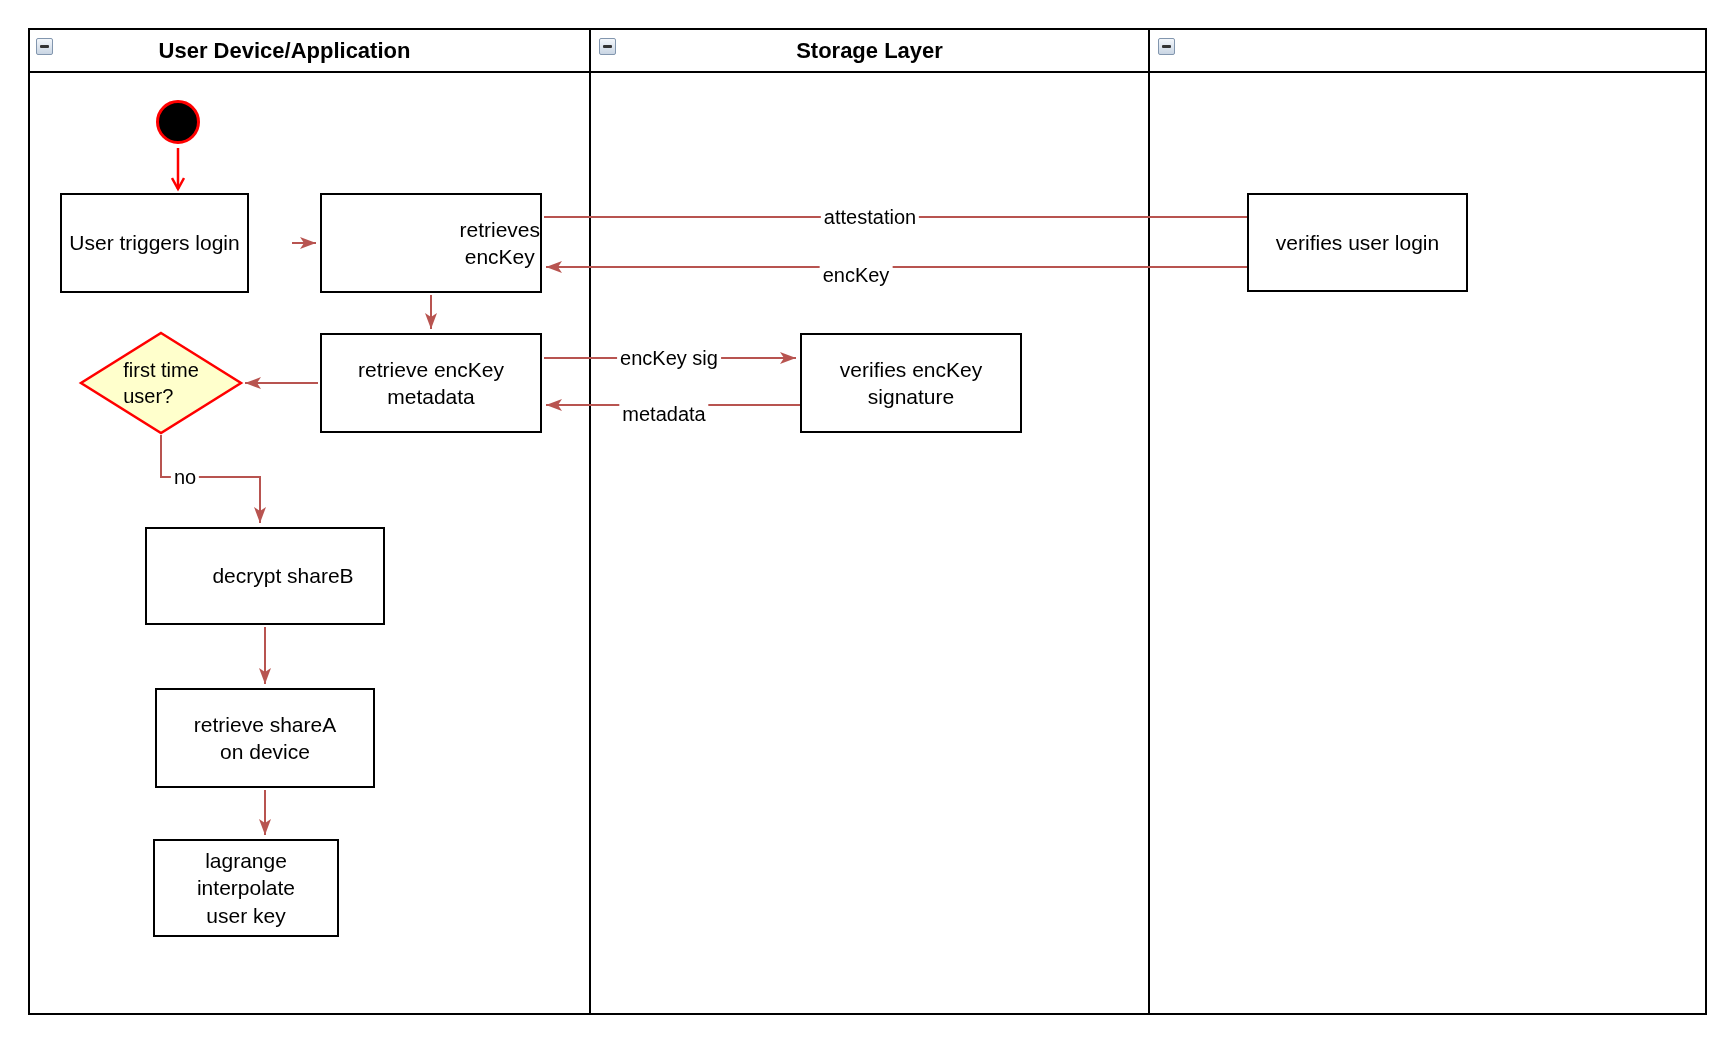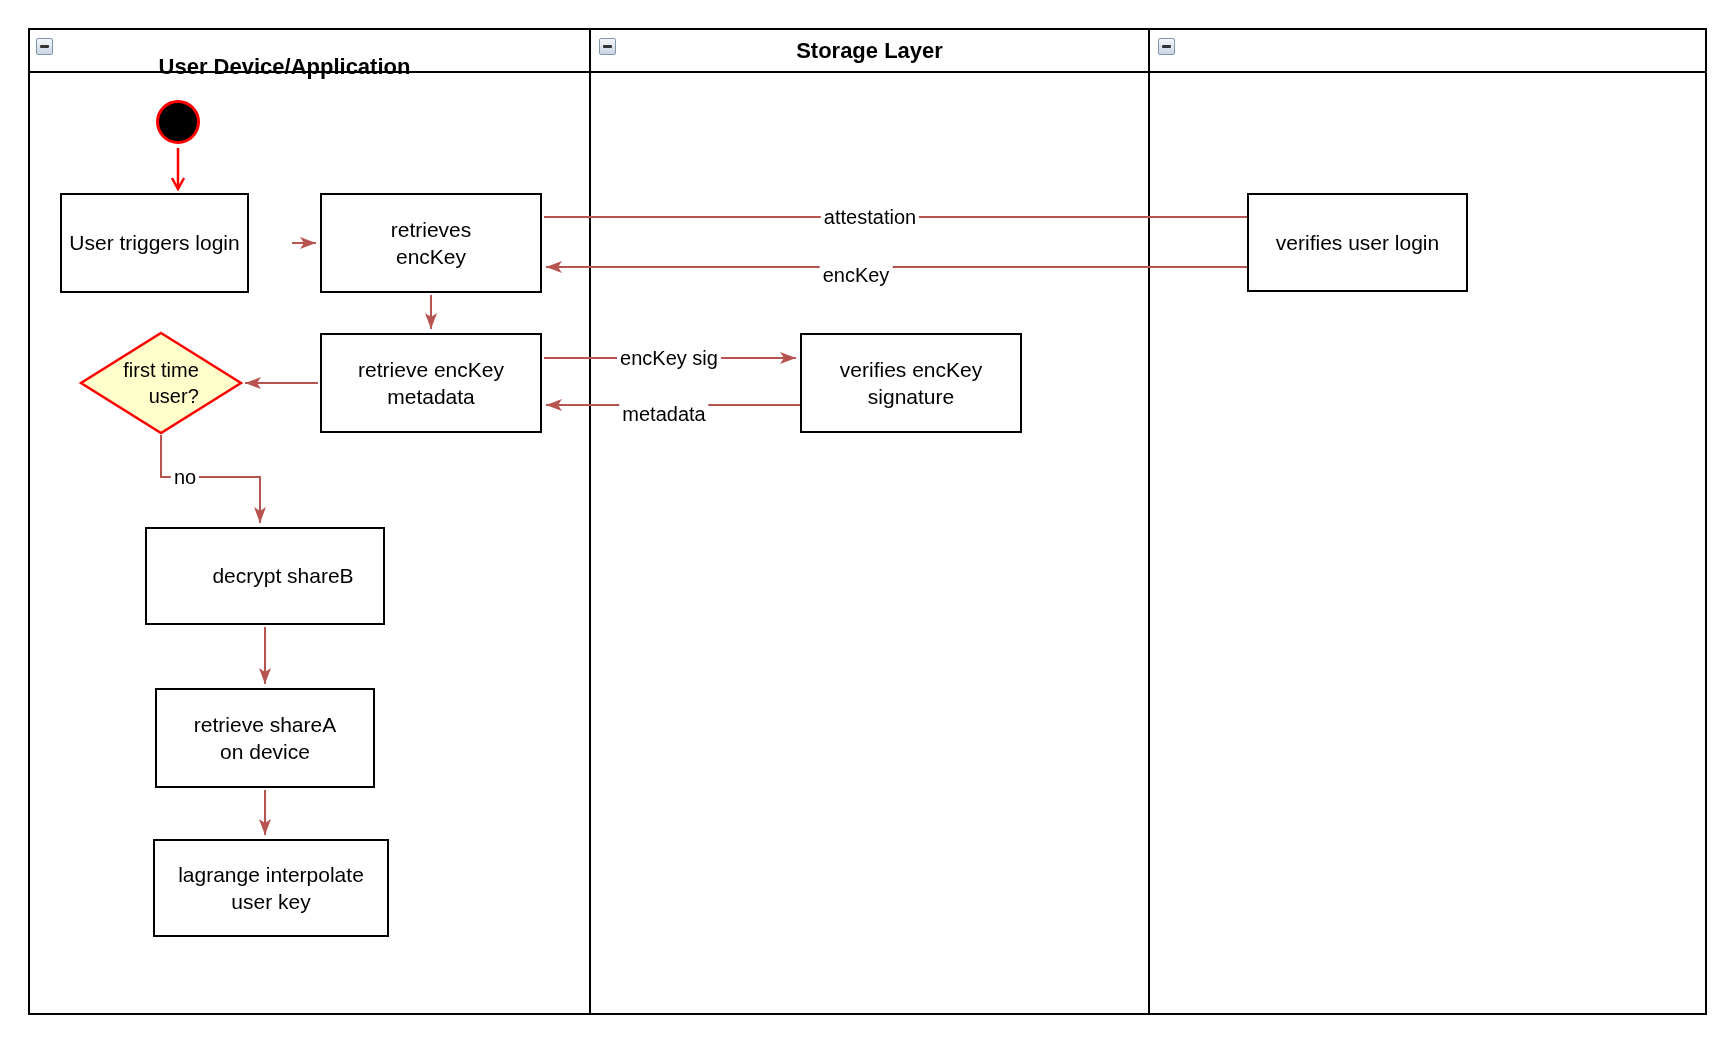--- a/index.html
+++ b/index.html
@@ -24,21 +24,21 @@
     position:absolute;box-sizing:border-box;background:#ffffff;border:2px solid #000000;
     display:flex;align-items:center;justify-content:center;text-align:center;
     font-size:21px;line-height:1.3;white-space:pre-line;z-index:2;
   }
   .start-node{
     position:absolute;left:156px;top:100px;width:38px;height:38px;border-radius:50%;
     background:#000000;border:3px solid #FF0000;z-index:2;
   }
   .diamond-label{
     position:absolute;left:81px;top:333px;width:160px;height:100px;
-    display:flex;align-items:center;justify-content:center;text-align:right;
+    display:flex;align-items:center;justify-content:center;text-align:left;
     font-size:20px;line-height:1.3;white-space:pre-line;z-index:2;
   }
   .edge-label{
     position:absolute;transform:translate(-50%,-50%);background:#ffffff;
     padding:0 3px;font-size:20px;white-space:nowrap;z-index:3;
   }
   #connectors{position:absolute;left:0;top:0;z-index:1;}
 </style>
 </head>
 <body>
@@ -46,21 +46,21 @@
 <div id="canvas">
 
   <div class="frame-line" style="left:28px;top:28px;width:1679px;height:2px;"></div>
   <div class="frame-line" style="left:28px;top:1013px;width:1679px;height:2px;"></div>
   <div class="frame-line" style="left:28px;top:28px;width:2px;height:987px;"></div>
   <div class="frame-line" style="left:1705px;top:28px;width:2px;height:987px;"></div>
   <div class="frame-line" style="left:28px;top:71px;width:1679px;height:2px;"></div>
   <div class="frame-line" style="left:589px;top:28px;width:2px;height:987px;"></div>
   <div class="frame-line" style="left:1148px;top:28px;width:2px;height:987px;"></div>
 
-  <div class="lane-header" style="left:30px;width:509px;margin-top:16px;">
+  <div class="lane-header" style="left:30px;width:509px;">
     <span>User Device/Application</span>
   </div>
   <div class="lane-header" style="left:591px;width:557px;">
     <span>Storage Layer</span>
   </div>
 
   <div class="collapse-icon" style="left:36px;top:38px;">
       <div class="dash"></div>
     </div>
   <div class="collapse-icon" style="left:599px;top:38px;">
@@ -92,21 +92,21 @@
     <path d="M265 790 L265 835" stroke="#B85450" stroke-width="2" fill="none" marker-end="url(#arrowM)"></path>
     <polygon points="161,333 241,383 161,433 81,383" fill="#FFFFCC" stroke="#FF0000" stroke-width="2.5"></polygon>
   </svg>
 
   <div class="start-node"></div>
 
   <div class="node" style="left:60px;top:193px;width:189px;height:100px;">
     <span>User triggers login</span>
   </div>
 
-  <div class="node" style="left:320px;top:193px;width:222px;height:100px;">
+  <div class="node" style="left:320px;top:193px;width:222px;height:100px;justify-content:flex-end;">
     <span>retrieves
 encKey</span>
   </div>
 
   <div class="node" style="left:320px;top:333px;width:222px;height:100px;">
     <span>retrieve encKey
 metadata</span>
   </div>
 
   <div class="diamond-label">
@@ -116,21 +116,21 @@
 
   <div class="node" style="left:145px;top:527px;width:240px;height:98px;padding-left:36px;">
     <span>decrypt shareB</span>
   </div>
 
   <div class="node" style="left:155px;top:688px;width:220px;height:100px;">
     <span>retrieve shareA
 on device</span>
   </div>
 
-  <div class="node" style="left:153px;top:839px;width:236px;height:98px;">
+  <div class="node" style="left:153px;top:839px;width:186px;height:98px;">
     <span>lagrange interpolate
 user key</span>
   </div>
 
   <div class="node" style="left:800px;top:333px;width:222px;height:100px;">
     <span>verifies encKey
 signature</span>
   </div>
 
   <div class="node" style="left:1247px;top:193px;width:221px;height:99px;text-align:center;">

